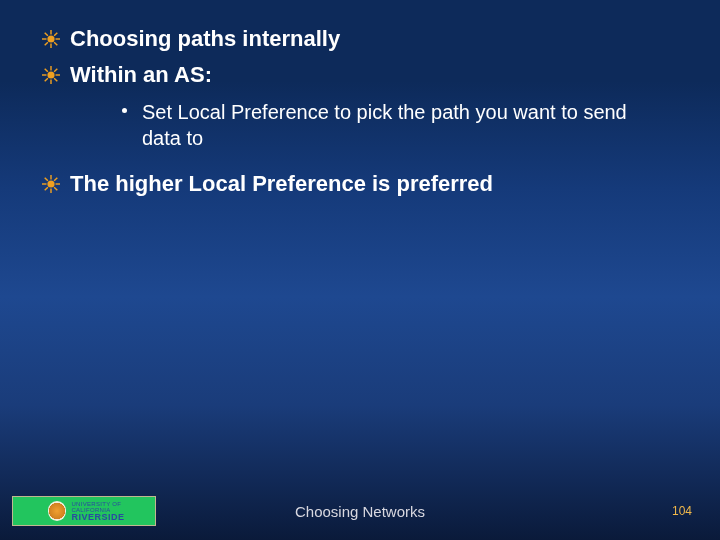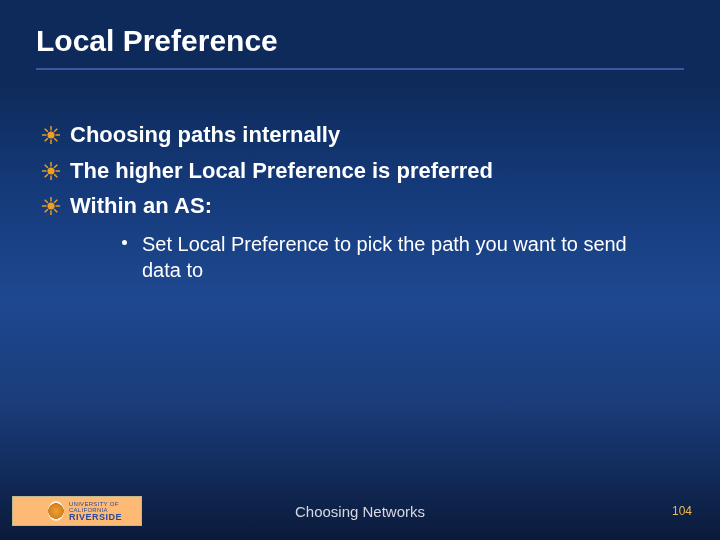--- a/index.html
+++ b/index.html
@@ -68,23 +68,23 @@
     position: absolute;
     bottom: 12px;
     left: 0;
     width: 100%;
     height: 34px;
   }
   .logo {
     position: absolute;
     left: 12px;
     bottom: 2px;
-    width: 130px;
+    width: 144px;
     height: 30px;
-    background: #fdba74;
+    background: #22c55e;
     border: 1px solid #c0b890;
     display: flex;
     align-items: center;
     padding-left: 32px;
   }
   .logo-seal {
     width: 20px;
     height: 20px;
     margin-left: 3px;
     background: radial-gradient(circle, #f0a030 0%, #d08020 60%, #f5f0e0 62%);
@@ -121,21 +121,20 @@
     right: 28px;
     bottom: 10px;
     font-size: 12px;
     color: #f0b84a;
   }
 </style>
 </head>
 <body>
 
 <div class="slide">
-  <h1 class="title">Local Preference</h1>
 
   <ul class="bullets">
     <li>
       <svg class="sun-bullet" viewBox="0 0 20 20">
         <circle cx="10" cy="10" r="4" fill="#f0a020"></circle>
         <g stroke="#f0a020" stroke-width="1.6">
           <line x1="10" y1="0" x2="10" y2="5"></line>
             <line x1="10" y1="15" x2="10" y2="20"></line>
           <line x1="0" y1="10" x2="5" y2="10"></line>
             <line x1="15" y1="10" x2="20" y2="10"></line>
@@ -154,43 +153,43 @@
           <line x1="10" y1="0" x2="10" y2="5"></line>
             <line x1="10" y1="15" x2="10" y2="20"></line>
           <line x1="0" y1="10" x2="5" y2="10"></line>
             <line x1="15" y1="10" x2="20" y2="10"></line>
           <line x1="3" y1="3" x2="6.5" y2="6.5"></line>
             <line x1="13.5" y1="13.5" x2="17" y2="17"></line>
           <line x1="17" y1="3" x2="13.5" y2="6.5"></line>
             <line x1="6.5" y1="13.5" x2="3" y2="17"></line>
         </g>
       </svg>
-      <span>The higher Local Preference is preferred</span>
+      <span>Within an AS:</span>
+      <ul class="sub-bullets">
+        <li>
+          <span class="dot-bullet"></span>
+          <span>Set Local Preference to pick the path you want to send data to</span>
+        </li>
+      </ul>
     </li>
     <li>
       <svg class="sun-bullet" viewBox="0 0 20 20">
         <circle cx="10" cy="10" r="4" fill="#f0a020"></circle>
         <g stroke="#f0a020" stroke-width="1.6">
           <line x1="10" y1="0" x2="10" y2="5"></line>
             <line x1="10" y1="15" x2="10" y2="20"></line>
           <line x1="0" y1="10" x2="5" y2="10"></line>
             <line x1="15" y1="10" x2="20" y2="10"></line>
           <line x1="3" y1="3" x2="6.5" y2="6.5"></line>
             <line x1="13.5" y1="13.5" x2="17" y2="17"></line>
           <line x1="17" y1="3" x2="13.5" y2="6.5"></line>
             <line x1="6.5" y1="13.5" x2="3" y2="17"></line>
         </g>
       </svg>
-      <span>Within an AS:</span>
-      <ul class="sub-bullets">
-        <li>
-          <span class="dot-bullet"></span>
-          <span>Set Local Preference to pick the path you want to send data to</span>
-        </li>
-      </ul>
+      <span>The higher Local Preference is preferred</span>
     </li>
   </ul>
 
   <div class="footer">
     <div class="logo">
       <div class="logo-seal"></div>
       <div class="logo-text">
         <span class="logo-line1">UNIVERSITY OF CALIFORNIA</span>
         <span class="logo-line2">RIVERSIDE</span>
       </div>

